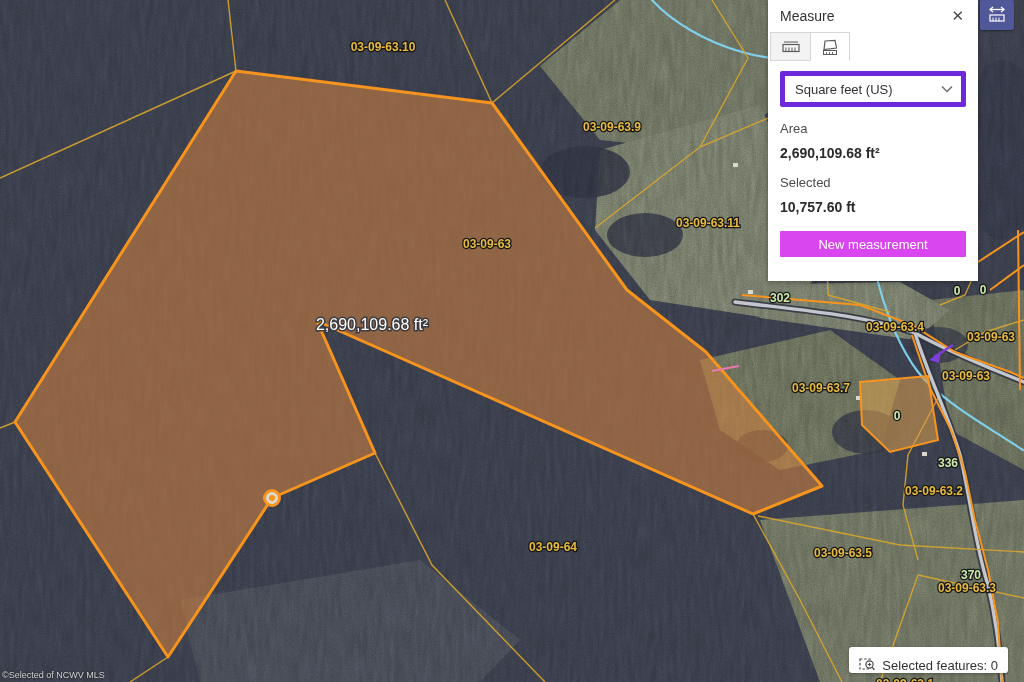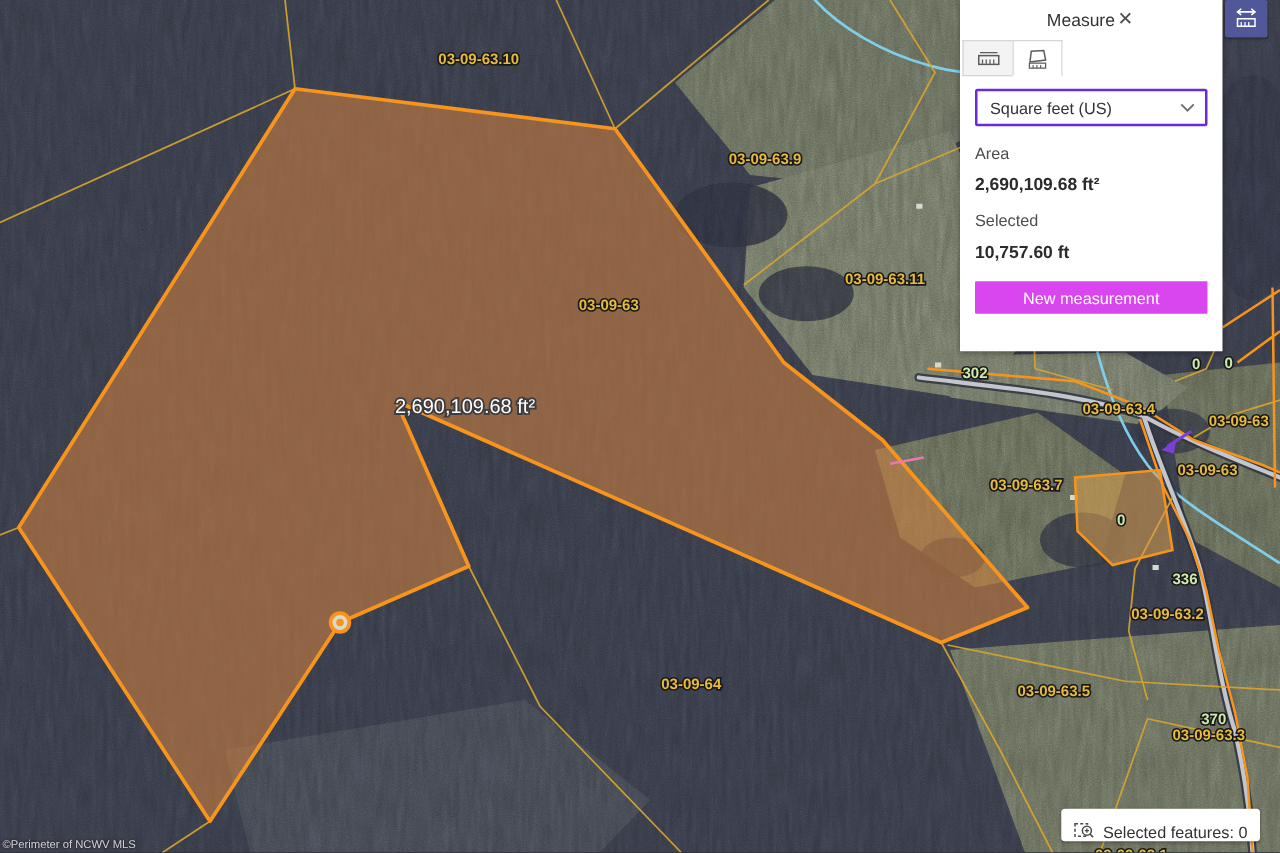--- a/index.html
+++ b/index.html
@@ -6,30 +6,30 @@
   #app{position:relative;width:1024px;height:682px;overflow:hidden;font-family:"Liberation Sans",sans-serif;background:#4d5263;}
   #map-svg{position:absolute;left:0;top:0;}
 
   
   .parcel-label{font:bold 12px "Liberation Sans",sans-serif;fill:#e6ba3e;stroke:#18181a;stroke-width:2.6px;paint-order:stroke;text-anchor:middle;}
   .address-label{font:bold 12px "Liberation Sans",sans-serif;fill:#cdeaaa;stroke:#18181a;stroke-width:2.6px;paint-order:stroke;text-anchor:middle;}
   .measure-map-label{font:16px "Liberation Sans",sans-serif;fill:#ffffff;stroke:#3c3c40;stroke-width:3px;paint-order:stroke;text-anchor:middle;}
 
   
   #measure-panel{position:absolute;left:768px;top:0;width:210px;height:281px;background:#fff;box-shadow:0 1px 5px rgba(0,0,0,.35);color:#323232;}
-  .panel-header{display:flex;align-items:center;justify-content:center;padding:6px 12px 2px 12px;}
+  .panel-header{display:flex;align-items:center;justify-content:space-between;padding:6px 12px 2px 12px;}
   .panel-title{font-size:14px;color:#323232;}
   .close-btn{font-size:15px;color:#4a4a4a;cursor:pointer;line-height:16px;padding:2px;}
   .tab-bar{display:flex;padding-left:2px;margin-top:4px;}
   .tab{width:40px;height:29px;display:flex;align-items:center;justify-content:center;border:1px solid #d6d6d6;background:#f3f3f3;box-sizing:border-box;}
   .tab.first{border-right:none;}
   .tab.active{background:#fff;border-bottom:1px solid #fff;}
   .panel-body{padding:10px 12px 0 12px;}
   .field-label{font-size:14px;color:#4c4c4c;margin:4px 0 8px 0;}
-  .select-box{display:flex;align-items:center;justify-content:space-between;border:2px solid #6d28d9;border-radius:2px;height:26px;padding:0 8px 0 10px;font-size:13px;color:#323232;background:#fff;cursor:pointer;}
+  .select-box{display:flex;align-items:center;justify-content:space-between;border:5px solid #6d28d9;border-radius:2px;height:26px;padding:0 8px 0 10px;font-size:13px;color:#323232;background:#fff;cursor:pointer;}
   .stat-label{font-size:13px;color:#4c4c4c;margin-top:14px;}
   .stat-value{font-size:14px;font-weight:bold;color:#2b2b2b;margin-top:9px;}
   .primary-btn{margin-top:16px;height:26px;background:#d946ef;color:#fff;font-size:13px;display:flex;align-items:center;justify-content:center;cursor:pointer;border-radius:1px;}
 
   
   #measure-widget-btn{position:absolute;left:980px;top:0;width:34px;height:30px;background:#51589a;border-radius:2px;display:flex;align-items:center;justify-content:center;cursor:pointer;box-shadow:0 1px 2px rgba(0,0,0,.4);}
 
   
   #status-pill{position:absolute;right:16px;bottom:9px;height:26px;background:#fff;border-radius:3px;box-shadow:0 1px 3px rgba(0,0,0,.3);display:flex;align-items:flex-end;gap:6px;padding:0 10px;font-size:13px;color:#323232;}
 
@@ -212,14 +212,14 @@
     <svg width="17" height="17" viewBox="0 0 17 17">
       <rect x="1" y="3" width="10" height="10" fill="none" stroke="#4a4a4a" stroke-width="1.2" stroke-dasharray="2.4 1.8"></rect>
       <circle cx="10.5" cy="8.5" r="3.6" fill="#fff" stroke="#4a4a4a" stroke-width="1.2"></circle>
       <line x1="10.5" y1="6.8" x2="10.5" y2="10.2" stroke="#4a4a4a" stroke-width="1.1"></line>
       <line x1="8.8" y1="8.5" x2="12.2" y2="8.5" stroke="#4a4a4a" stroke-width="1.1"></line>
       <line x1="13.2" y1="11.4" x2="15.4" y2="13.8" stroke="#4a4a4a" stroke-width="1.4"></line>
     </svg>
     <span>Selected features: 0</span>
   </div>
 
-  <div id="copyright">©Perimeter of NCWV MLS</div>
+  <div id="copyright">©Selected of NCWV MLS</div>
 </div>
 
 </body></html>

